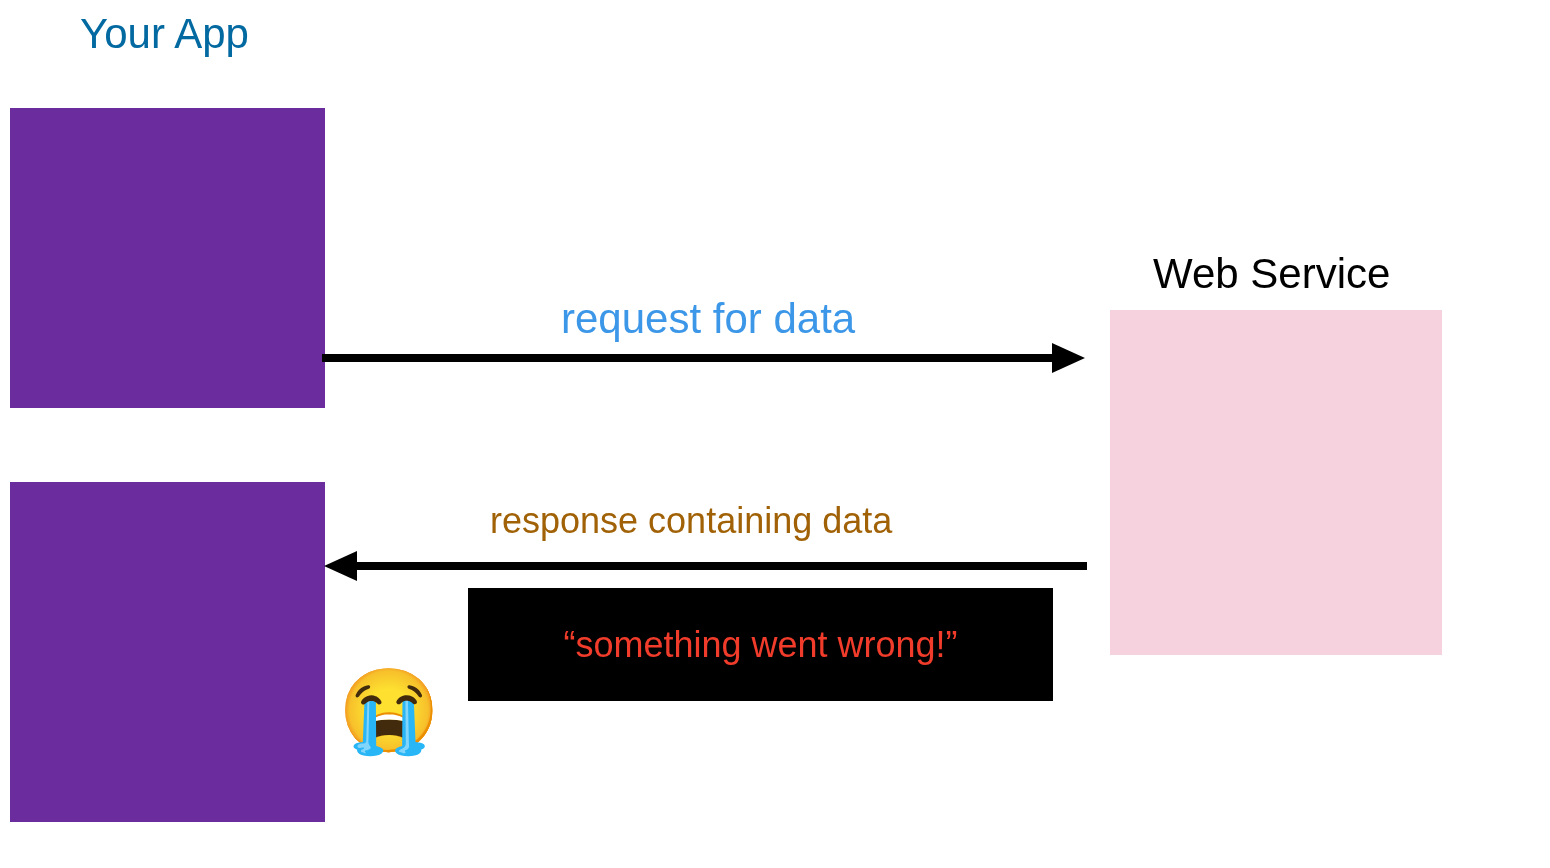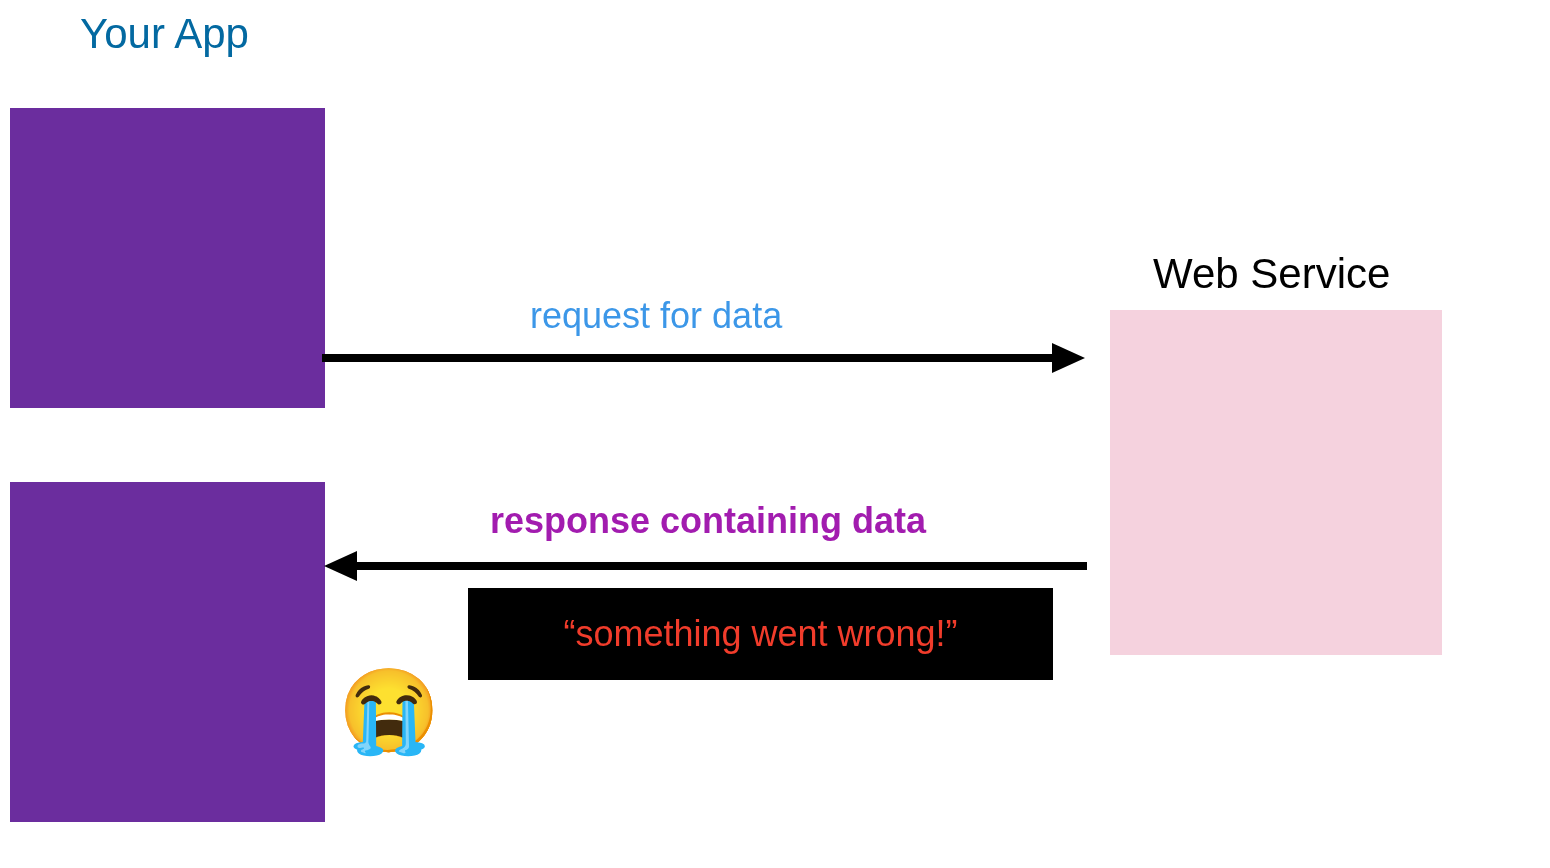--- a/index.html
+++ b/index.html
@@ -51,50 +51,50 @@
     .pink-box {
       position: absolute;
       left: 1110px;
       top: 310px;
       width: 332px;
       height: 345px;
       background: #f5d2de;
     }
     .request-label {
       position: absolute;
-      left: 530px;
+      left: 561px;
       top: 295px;
-      font-size: 36px;
+      font-size: 42px;
       font-weight: 400;
       color: #3c97e8;
     }
     .response-label {
       position: absolute;
       left: 490px;
       top: 500px;
       font-size: 36px;
-      font-weight: 700;
-      color: #a21caf;
+      font-weight: 400;
+      color: #a16207;
     }
     .arrow-right {
       position: absolute;
       left: 322px;
       top: 343px;
     }
     .arrow-left {
       position: absolute;
       left: 324px;
       top: 551px;
     }
     .error-box {
       position: absolute;
       left: 468px;
       top: 588px;
       width: 585px;
-      height: 92px;
+      height: 113px;
       background: #000000;
       display: flex;
       align-items: center;
       justify-content: center;
     }
     .error-text {
       font-size: 36px;
       font-weight: 400;
       color: #f13c2b;
     }

